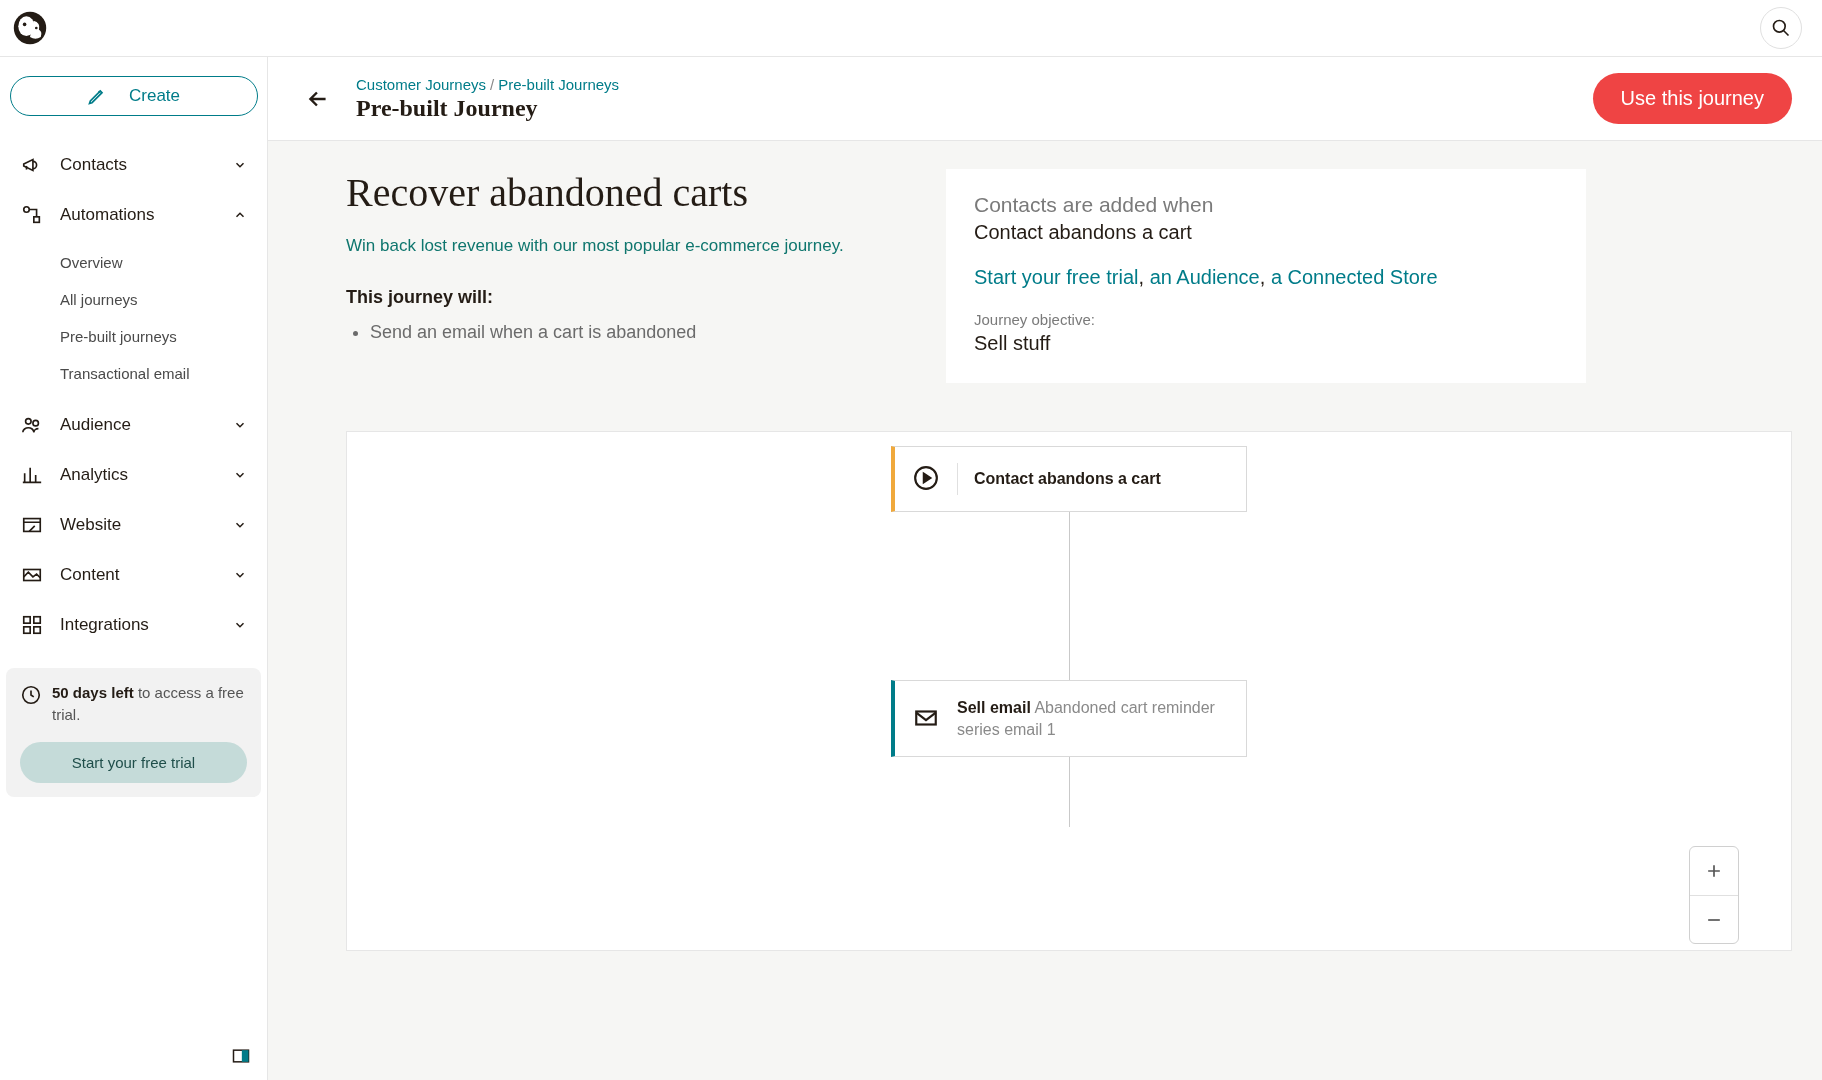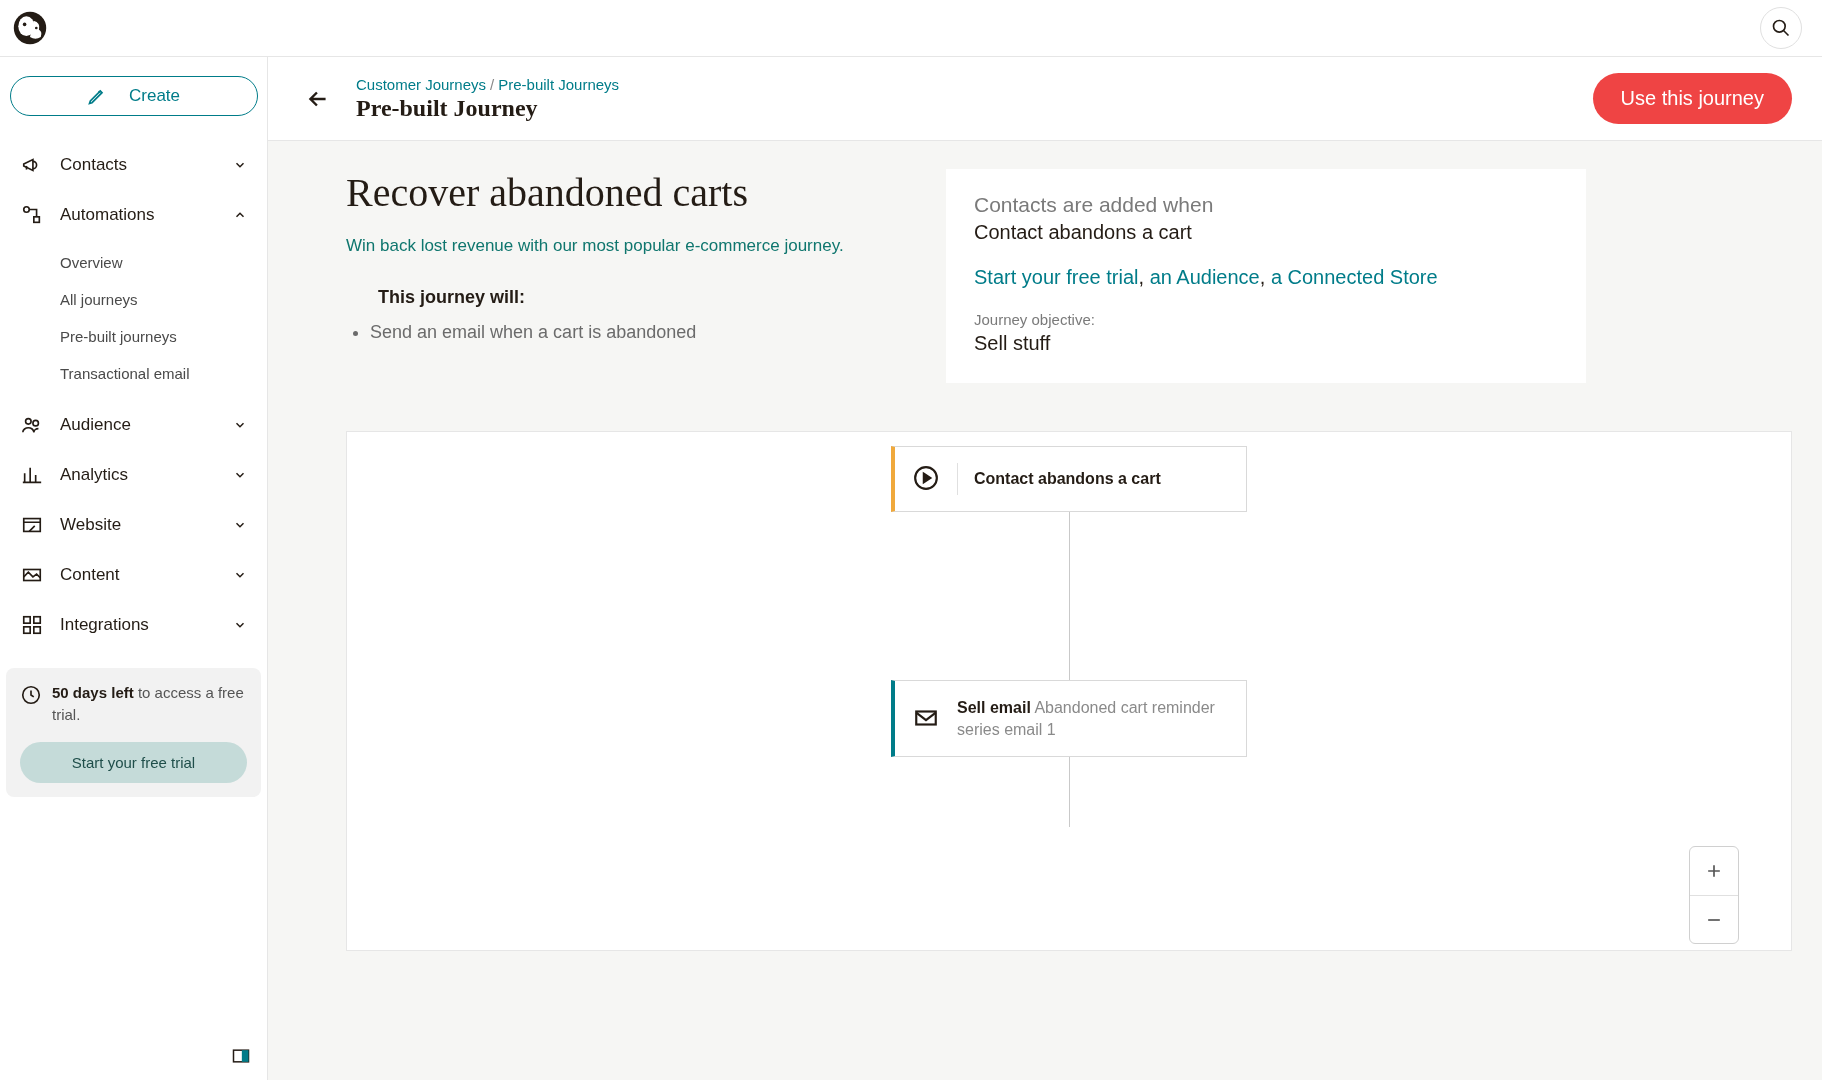--- a/index.html
+++ b/index.html
@@ -36,21 +36,21 @@
 .crumbline .sep { color: #888; margin: 0 4px; }
 .crumbline a { color: #007c89; text-decoration: none; cursor: pointer; }
 .page-heading { font-family: Georgia, "Times New Roman", serif; font-size: 24px; font-weight: 600; color: #241c15; }
 .use-btn { background: #ef4444; color: #fff; border: none; border-radius: 28px; padding: 14px 28px; font-size: 20px; font-weight: 500; cursor: pointer; }
 
 .content { flex: 1; background: #f6f6f4; overflow: auto; position: relative; }
 .hero { display: flex; padding: 28px 30px 48px 78px; gap: 40px; align-items: flex-start; }
 .hero-left { flex: 1; max-width: 560px; }
 .hero-title { font-family: Georgia, "Times New Roman", serif; font-size: 40px; font-weight: 500; color: #241c15; margin-bottom: 18px; }
 .hero-sub { font-size: 17px; color: #0f766e; line-height: 1.45; margin-bottom: 28px; }
-.will-head { font-size: 18px; font-weight: 600; color: #241c15; margin-bottom: 14px; margin-left: 32px; }
+.will-head { font-size: 18px; font-weight: 600; color: #241c15; margin-bottom: 14px; }
 .will-list { list-style: disc; padding-left: 24px; font-size: 18px; color: #6b6b6b; }
 
 .info-card { width: 640px; background: #fff; padding: 24px 28px 28px 28px; }
 .info-label { font-size: 21px; color: #7a7a7a; margin-bottom: 4px; }
 .info-strong { font-size: 20px; color: #241c15; margin-bottom: 22px; }
 .info-links { font-size: 20px; color: #241c15; margin-bottom: 22px; }
 .info-links a { color: #007c89; text-decoration: none; cursor: pointer; }
 .info-obj-label { font-size: 15px; color: #7a7a7a; margin-bottom: 4px; }
 .info-obj { font-size: 20px; color: #241c15; }
 

